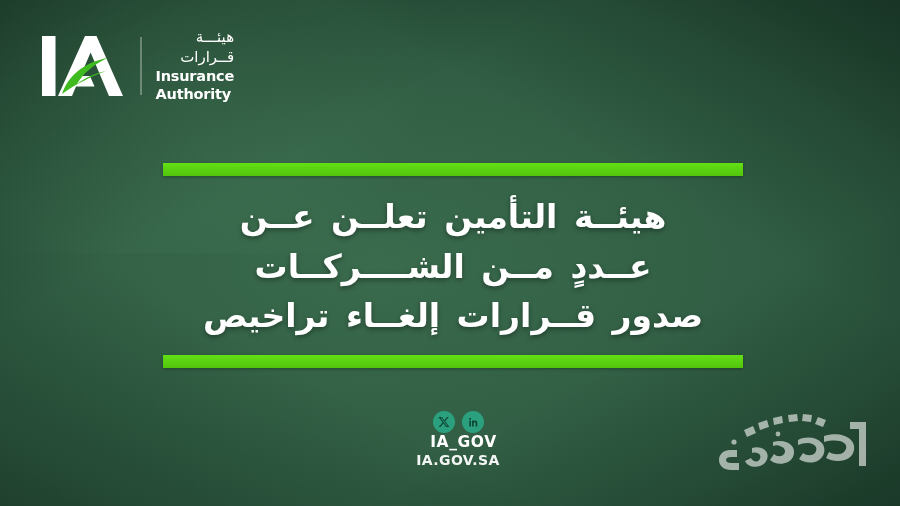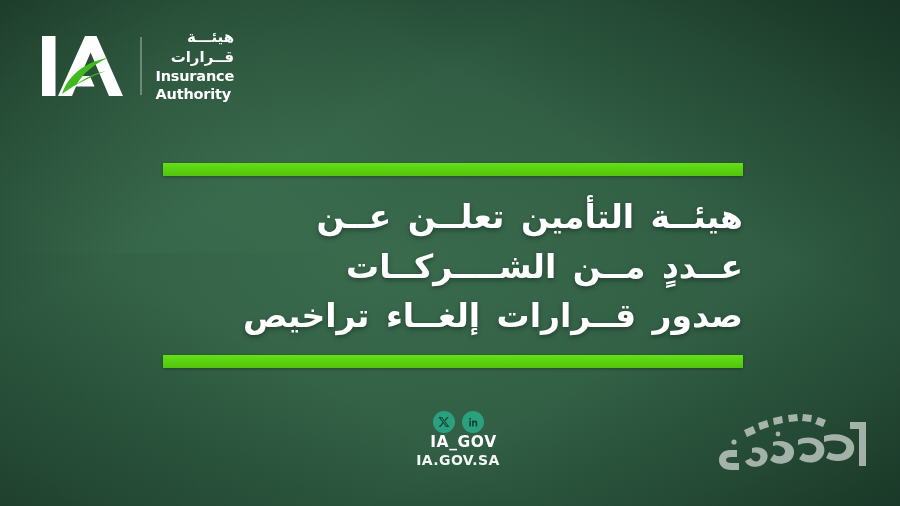--- a/index.html
+++ b/index.html
@@ -60,21 +60,21 @@
   .logo-words {
     display:flex; flex-direction:column;
     justify-content:center;
     gap:1px;
     text-align:right;
     direction:rtl;
   }
   .logo-ar1, .logo-ar2 {
     color:#ffffff;
     font-size:15px;
-    font-weight:700;
+    font-weight:400;
     letter-spacing:3.2px;
     line-height:1.25;
     white-space:nowrap;
   }
   .logo-en1, .logo-en2 {
     color:#ffffff;
     font-size:14.5px;
     font-weight:700;
     line-height:1.22;
     direction:ltr;
@@ -92,20 +92,21 @@
   }
   .bar {
     height:13px;
     background:linear-gradient(to bottom, #63e015, #52c40d);
     box-shadow:0 1px 3px rgba(0,0,0,0.30);
   }
   .bar-top { margin-bottom:16px; }
   .bar-bottom { margin-top:14px; }
   .headline {
     direction:rtl;
+    text-align:center;
     color:#ffffff;
     font-size:33px;
     font-weight:700;
     line-height:1.50;
     letter-spacing:0.5px;
     text-shadow:0 2px 5px rgba(0,0,0,0.38);
     word-spacing:5px;
   }
   .headline .hl-line { display:block; white-space:nowrap; }
 

